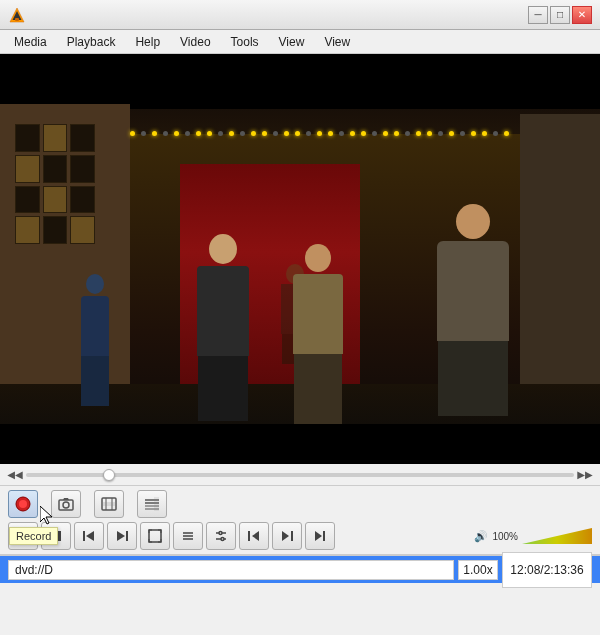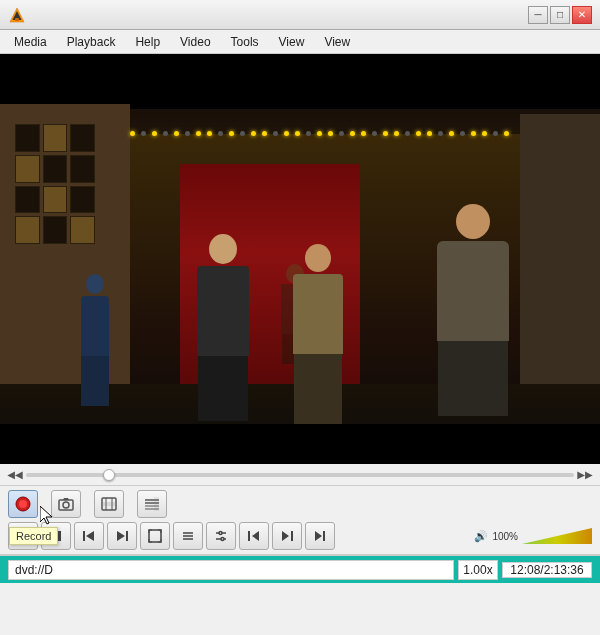--- a/index.html
+++ b/index.html
@@ -435,21 +435,21 @@
     #vol-fill {
       position: absolute;
       left: 0; top: 0; bottom: 0;
       width: 100%;
       background: linear-gradient(to right, #88cc44, #cccc00, #cc8800);
       clip-path: polygon(0 100%, 100% 0, 100% 100%);
     }
 
     
     #status-bar {
-      background: #14b8a6;
+      background: #3b82f6;
       height: 28px;
       display: flex;
       align-items: center;
       padding: 0 8px;
       border-top: 1px solid #ccc;
     }
     #status-path {
       flex: 1;
       font-size: 12px;
       color: #222;
@@ -475,21 +475,21 @@
       margin-left: 4px;
     }
     #status-time {
       width: 90px;
       text-align: center;
       font-size: 12px;
       color: #222;
       border: 1px solid #ccc;
       background: white;
       padding: 6px 6px;
-      height: 16px;
+      height: 36px;
       display: flex;
       align-items: center;
       justify-content: center;
       margin-left: 4px;
     }
 
     
     svg { display: block; }
   </style>
 </head>

